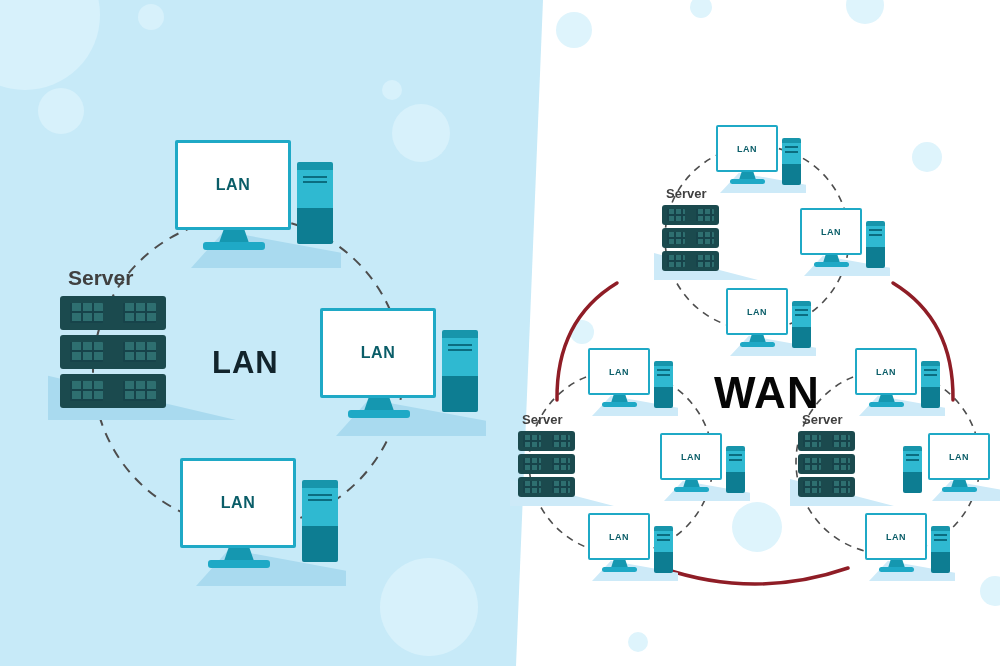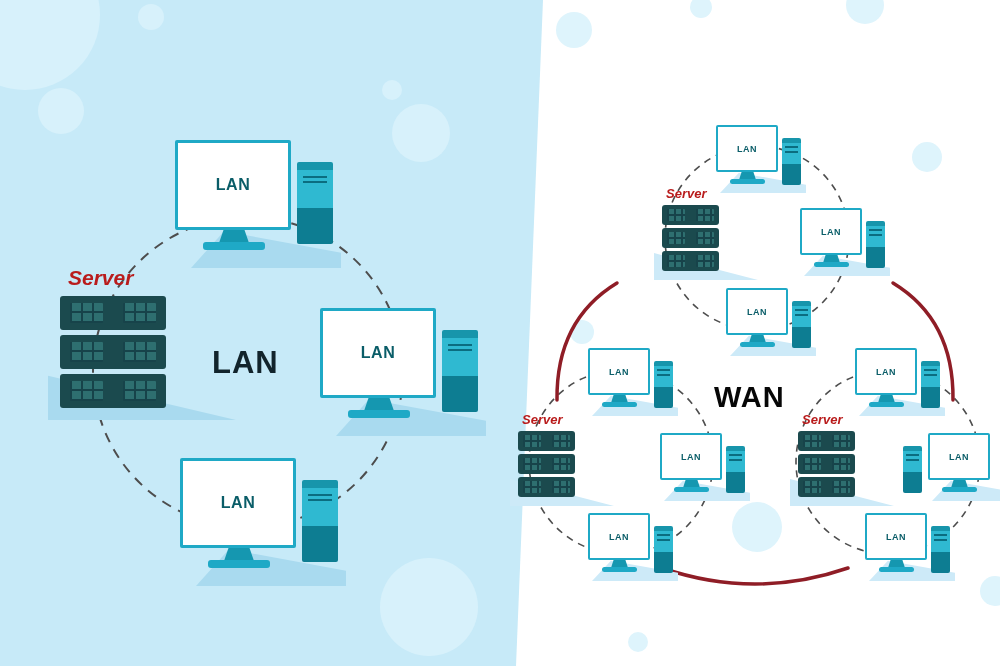--- a/index.html
+++ b/index.html
@@ -44,21 +44,21 @@
   .pc-sm .screen { left:0; top:0; width:62px; height:47px; border-width:2px; font-size:9px; }
   .pc-sm .neck   { left:23px; top:47px; width:17px; height:8px; }
   .pc-sm .base   { left:14px; top:54px; width:35px; height:5px; }
   .pc-sm .tower  { left:66px; top:13px; width:19px; height:47px; }
   .pc-sm .blob   { left:4px; top:46px; width:86px; height:22px; background:#cdeaf8; }
   .pc-sm.tower-l .tower { left:-25px; }
 
   
   .server { position:absolute; }
   .srv-shadow { position:absolute; background:#a9daef; clip-path:polygon(0 4%,100% 100%,0 100%); z-index:0; }
-  .srv-label { position:relative; z-index:2; font-weight:bold; color:#b91c1c;font-style:italic; }
+  .srv-label { position:relative; z-index:2; font-weight:bold; color:#404040; }
   .rack { position:relative; z-index:1; display:flex; flex-direction:column; }
   .unit { background:#1b4a4e; border-radius:3px; display:flex; align-items:center; justify-content:space-around; }
   .chip { background-color:#2e6f70; border-radius:1px;
           background-image:linear-gradient(90deg,#17434a 0 2px,transparent 2px),
                            linear-gradient(0deg,#17434a 0 2px,transparent 2px);
           background-size:11px 10px; }
 
   .server-lg .srv-label { font-size:21px; margin:0 0 6px 8px; }
   .server-lg .rack { gap:5px; }
   .server-lg .unit { width:106px; height:34px; }
@@ -67,21 +67,21 @@
 
   .server-sm .srv-label { font-size:13px; margin:0 0 4px 4px; }
   .server-sm .rack { gap:3px; }
   .server-sm .unit { width:57px; height:20px; }
   .server-sm .chip { width:18px; height:12px; background-size:7px 7px; }
   .server-sm .srv-shadow { left:-8px; bottom:-9px; width:104px; height:28px; background:#cdeaf8; }
 
   
   .big-title { position:absolute; font-weight:bold; letter-spacing:1px; }
   .lan-title { left:212px; top:345px; font-size:31px; color:#12242c; }
-  .wan-title { left:714px; top:381px; font-size:29px; color:#060606; }
+  .wan-title { left:714px; top:368px; font-size:44px; color:#060606; }
 </style>
 </head>
 <body>
 
 <div class="canvas">
 
   <div class="left-bg"></div>
 
   <div class="deco on-blue" style="left:-50px;top:-60px;width:150px;height:150px"></div>
   <div class="deco on-blue" style="left:138px;top:4px;width:26px;height:26px"></div>

